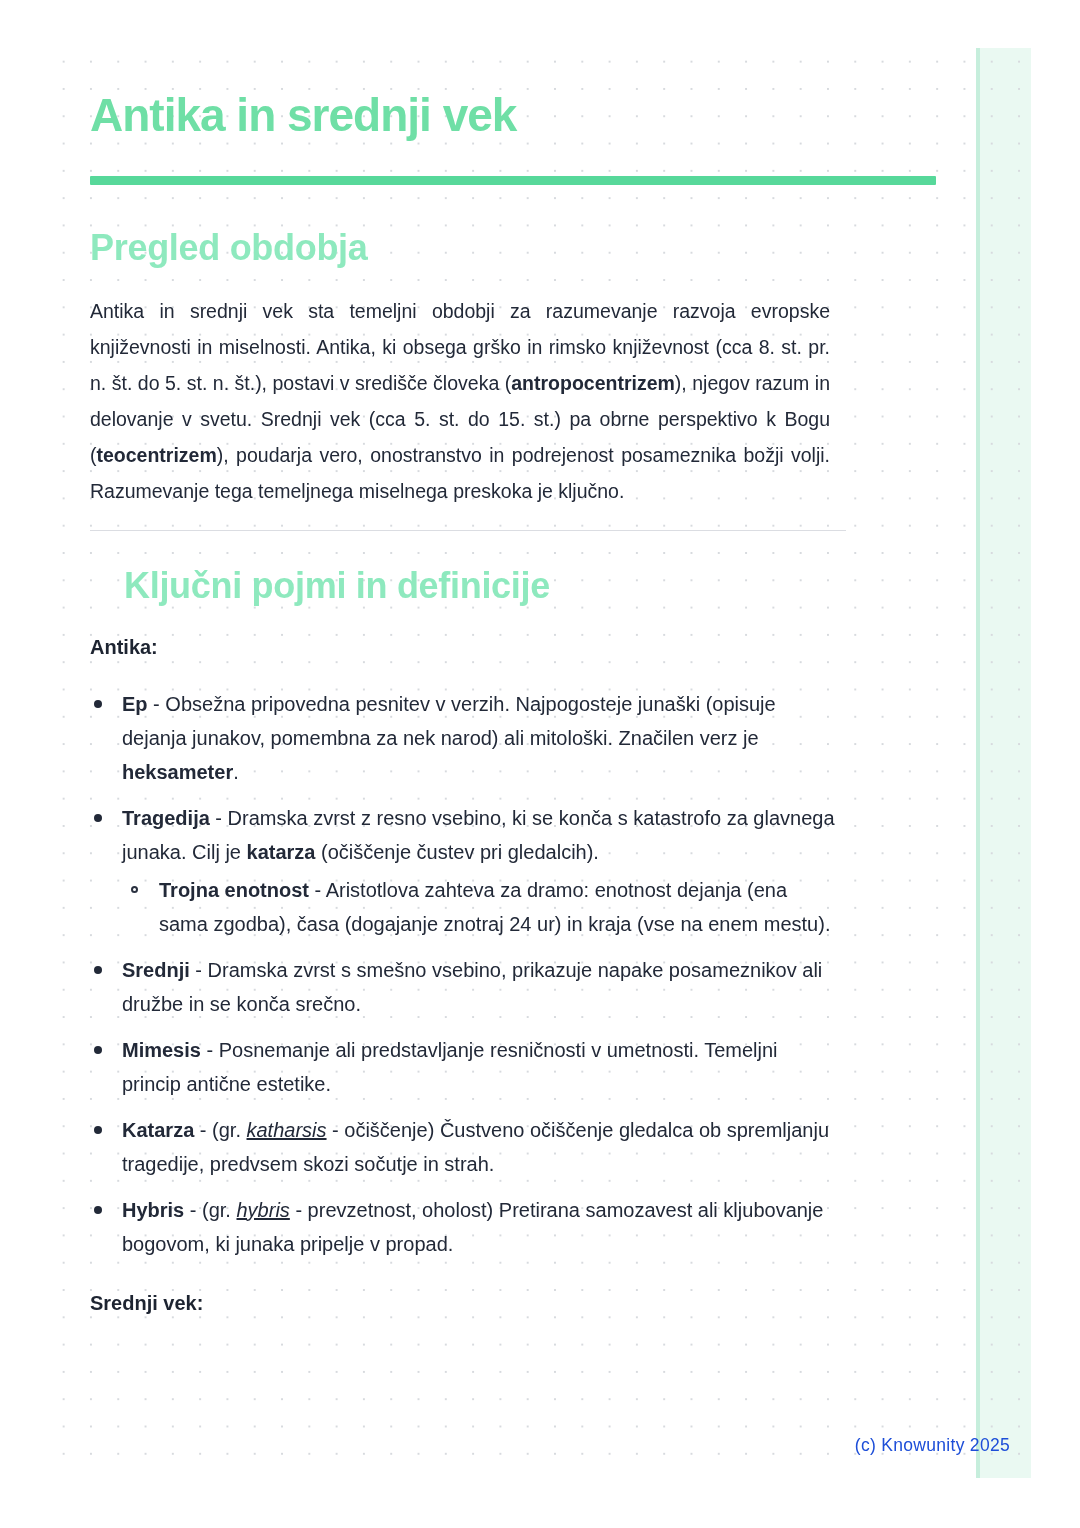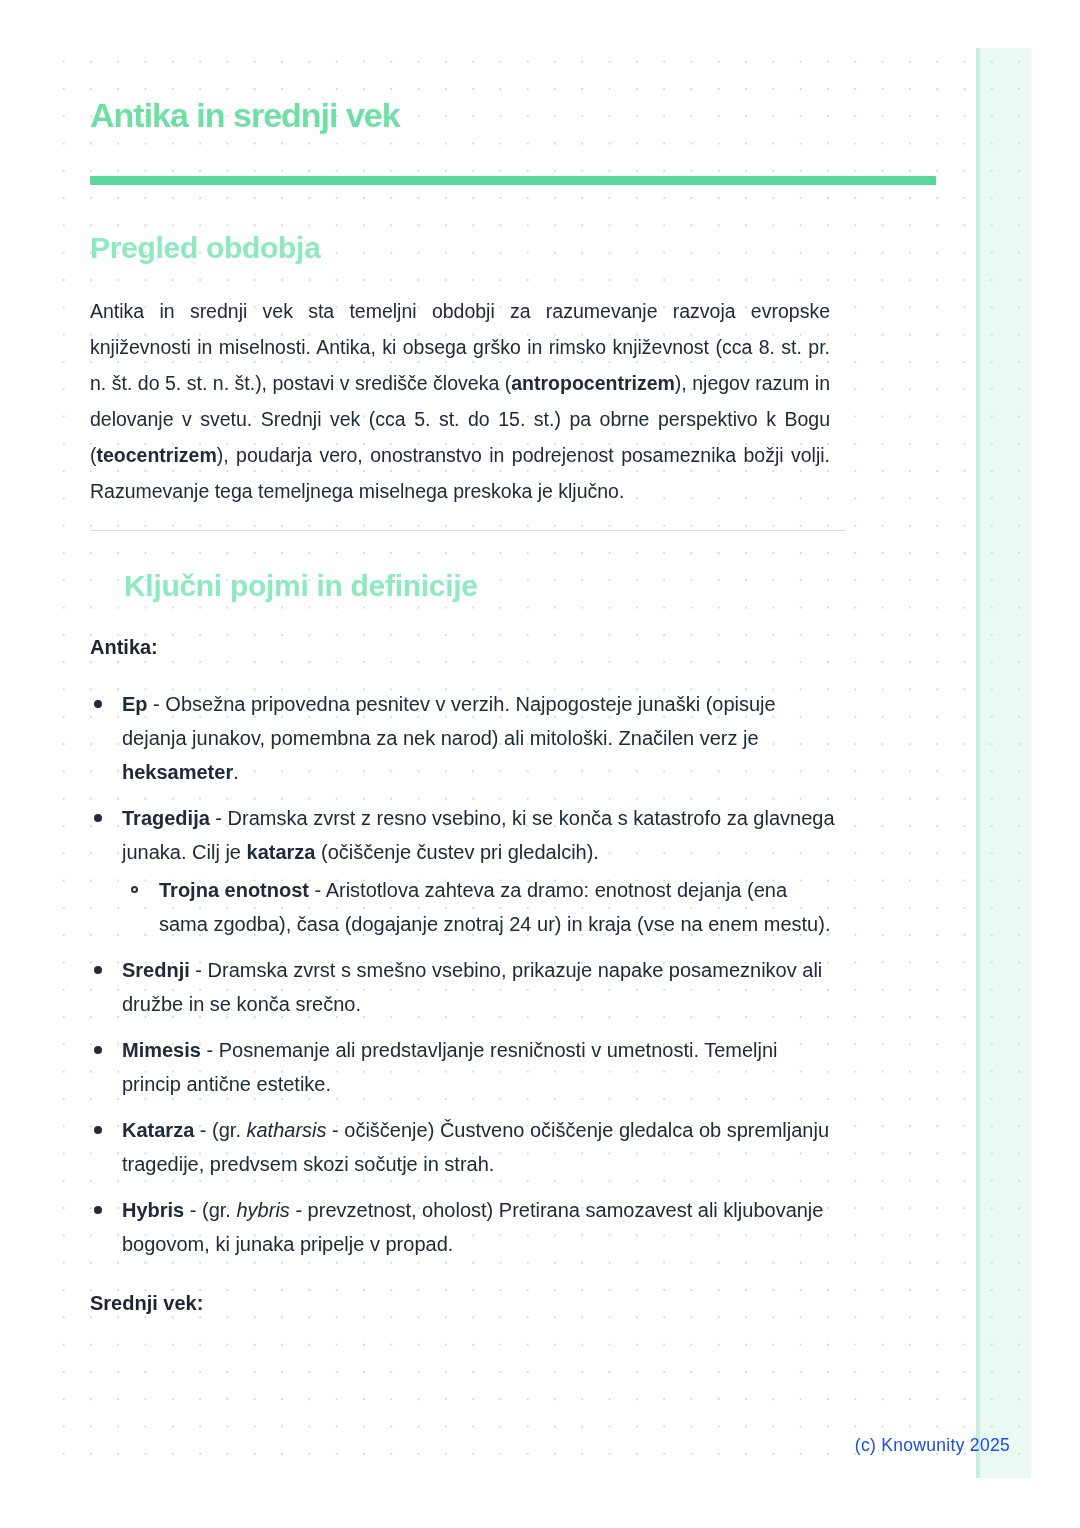--- a/index.html
+++ b/index.html
@@ -24,33 +24,33 @@
     background-image:radial-gradient(circle,#d7dade 1.35px,rgba(255,255,255,0) 1.45px);
     background-size:27.3px 27.3px;
     z-index:2;
     pointer-events:none;
   }
   .content{
     position:absolute;left:90px;top:0;width:846px;z-index:3;
   }
   h1.page-title{
     margin:88px 0 0 0;
-    font-size:34px;line-height:54px;font-weight:700;
+    font-size:46px;line-height:54px;font-weight:700;
     letter-spacing:-1px;
     color:#6fdfa6;
   }
   .title-bar{
     margin-top:34px;
     width:846px;height:9px;
     background:#57d89a;
     border-radius:1px;
   }
   h2.section-heading{
     margin:44px 0 0 0;
-    font-size:30px;line-height:38px;font-weight:700;
+    font-size:36px;line-height:38px;font-weight:700;
     letter-spacing:-0.3px;
     color:#8ee9be;
   }
   h2.section-heading.second{margin-top:36px;margin-left:34px;}
   p.lead{
     width:740px;
     margin:26px 0 0 0;
     font-size:19.5px;line-height:36px;
     text-align:justify;
     color:#222938;
@@ -90,21 +90,21 @@
   }
   ul.sub-list>li::before{
     content:"";
     position:absolute;left:5px;top:13px;
     width:7px;height:7px;border-radius:50%;
     background:transparent;
     border:2px solid #2a3140;
     box-sizing:border-box;
   }
   strong{font-weight:700;}
-  em{font-style:italic;}
+  em{font-style:italic;text-decoration:underline;}
   .footer-copyright{
     position:absolute;
     right:70px;top:1435px;
     font-size:17.5px;letter-spacing:0.3px;
     color:#1d4ed8;
     z-index:4;
   }
 </style>
 </head>
 <body>

